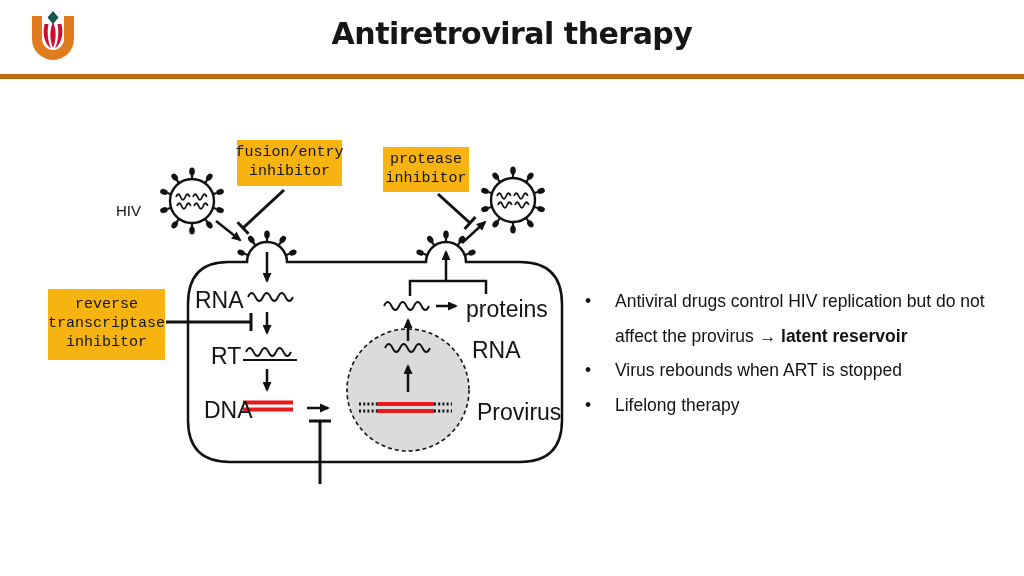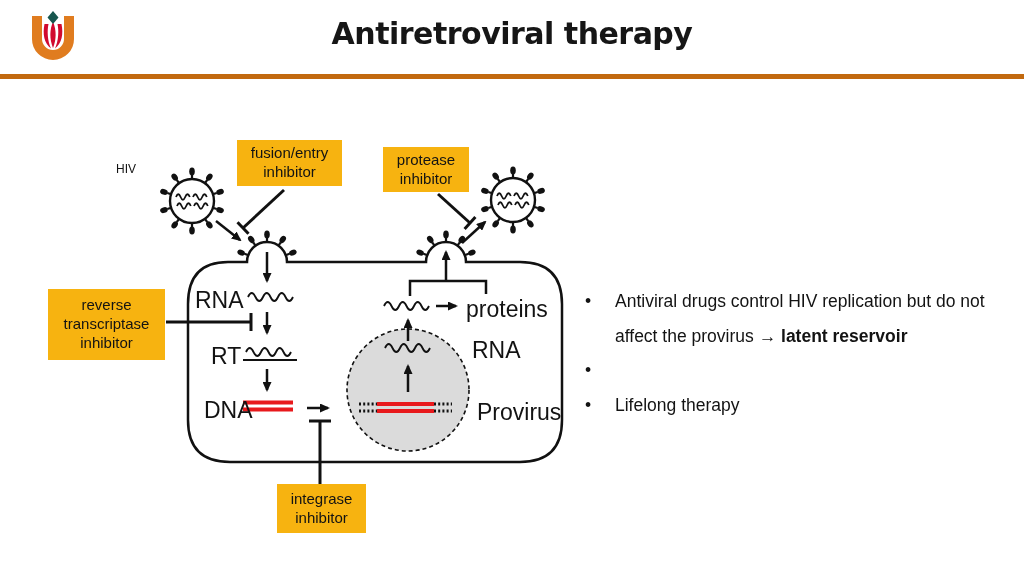--- a/index.html
+++ b/index.html
@@ -6,23 +6,23 @@
   .slide{position:relative;width:1024px;height:576px;background:#fff;overflow:hidden;
          font-family:"Liberation Sans",sans-serif;color:#111;}
   .page-title{position:absolute;top:16px;left:0;right:0;text-align:center;
 
               font-family:"DejaVu Sans",sans-serif;font-size:30px;font-weight:700;
               color:#161616;letter-spacing:-0.5px;}
   .title-rule{position:absolute;top:74px;left:0;width:1024px;height:5px;background:#C2690F;}
   .logo{position:absolute;left:28px;top:10px;width:50px;height:60px;}
   .art{position:absolute;left:0;top:0;width:1024px;height:576px;}
   .ibox{position:absolute;background:#F7B310;display:flex;align-items:center;justify-content:center;
-        text-align:center;font-size:15px;line-height:1.25;color:#131313;}
+        text-align:center;font-size:15px;line-height:1.25;color:#131313;font-family:Liberation Mono, monospace;}
   .dlabel{position:absolute;font-size:23px;white-space:nowrap;color:#131313;}
-  .hiv-label{font-size:12px;}
+  .hiv-label{font-size:15px;margin-top:40px;}
   .bullets{position:absolute;left:585px;top:284px;width:412px;font-size:17.5px;color:#131313;}
   .brow{display:flex;}
   .bdot{flex:0 0 30px;line-height:34.6px;}
   .btext{line-height:34.6px;}
   .btext b{font-weight:bold;}
   svg .ln{stroke:#111;stroke-width:2.5;fill:none;}
   svg .inh{stroke:#111;stroke-width:3;fill:none;}
   svg .w{fill:none;stroke:#111;stroke-width:1.8;}
   svg .dna{stroke:#E8191C;stroke-width:4;fill:none;}
   svg .dot{stroke:#111;stroke-width:3;fill:none;stroke-dasharray:2 2.2;}
@@ -148,29 +148,29 @@
   <div class="dlabel" style="left:195px;top:287px;">RNA</div>
   <div class="dlabel" style="left:211px;top:343px;">RT</div>
   <div class="dlabel" style="left:204px;top:397px;">DNA</div>
   <div class="dlabel" style="left:466px;top:296px;">proteins</div>
   <div class="dlabel" style="left:472px;top:337px;">RNA</div>
   <div class="dlabel" style="left:477px;top:399px;">Provirus</div>
 
   <div class="ibox" style="left:237px;top:140px;width:105px;height:46px;">fusion/entry inhibitor</div>
   <div class="ibox" style="left:383px;top:147px;width:86px;height:45px;">protease inhibitor</div>
   <div class="ibox" style="left:48px;top:289px;width:117px;height:71px;">reverse transcriptase inhibitor</div>
-  <div class="ibox" style="left:277px;top:484px;width:89px;height:49px;">integrase inhibitor</div>
 
   <div class="bullets">
     <div class="brow">
       <span class="bdot">•</span>
       <span class="btext"><span>Antiviral drugs control HIV replication but do not affect the provirus → </span><b>latent reservoir</b></span>
     </div>
     <div class="brow">
       <span class="bdot">•</span>
+      <span class="btext"><span>Virus rebounds when ART is stopped</span><b></b></span>
     </div>
     <div class="brow">
       <span class="bdot">•</span>
       <span class="btext"><span>Lifelong therapy</span><b></b></span>
     </div>
   </div>
 
 </div>
 
 </body></html>

